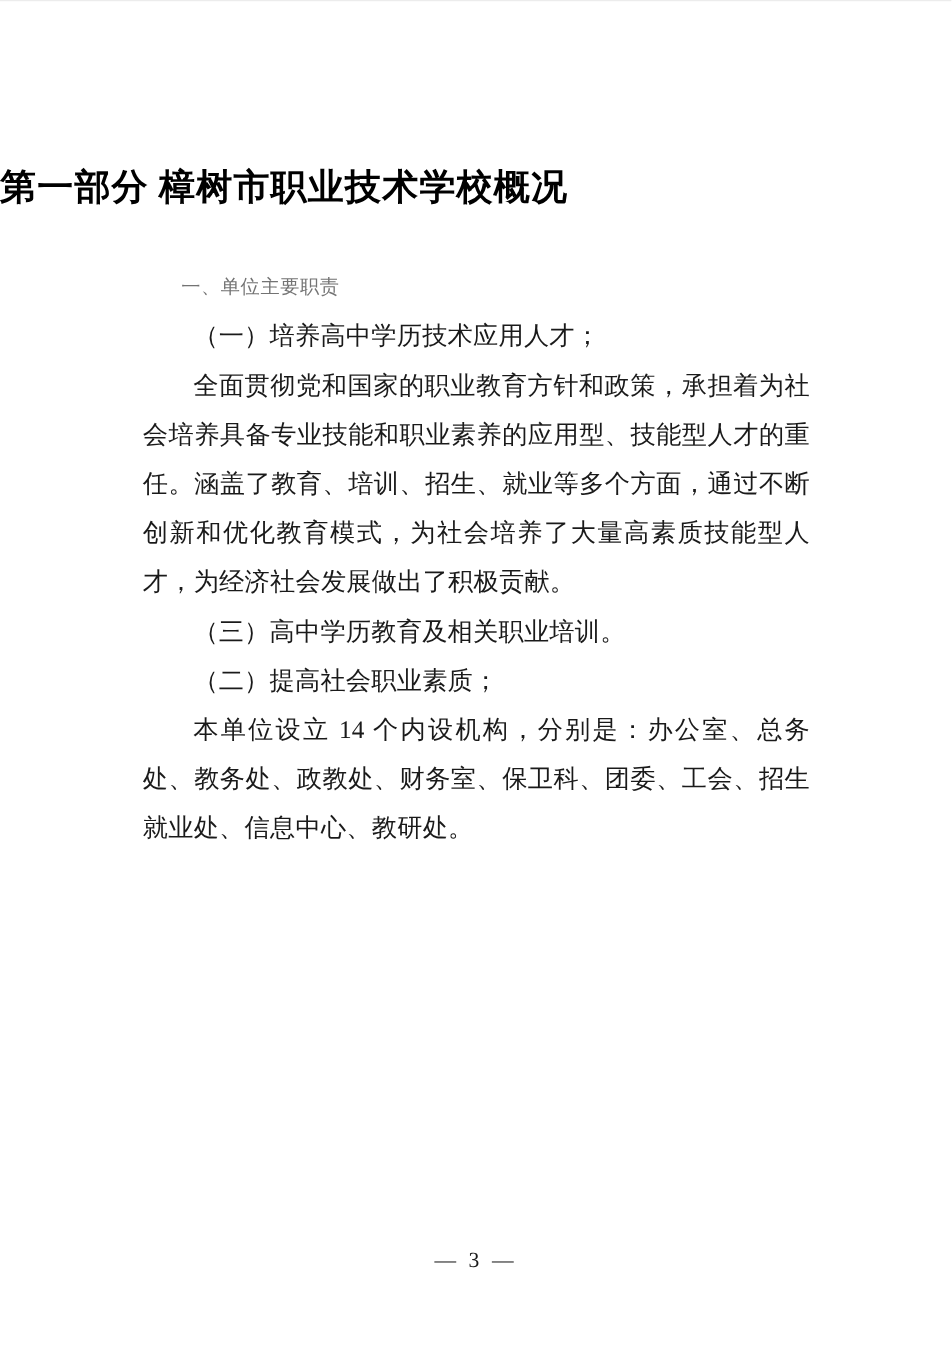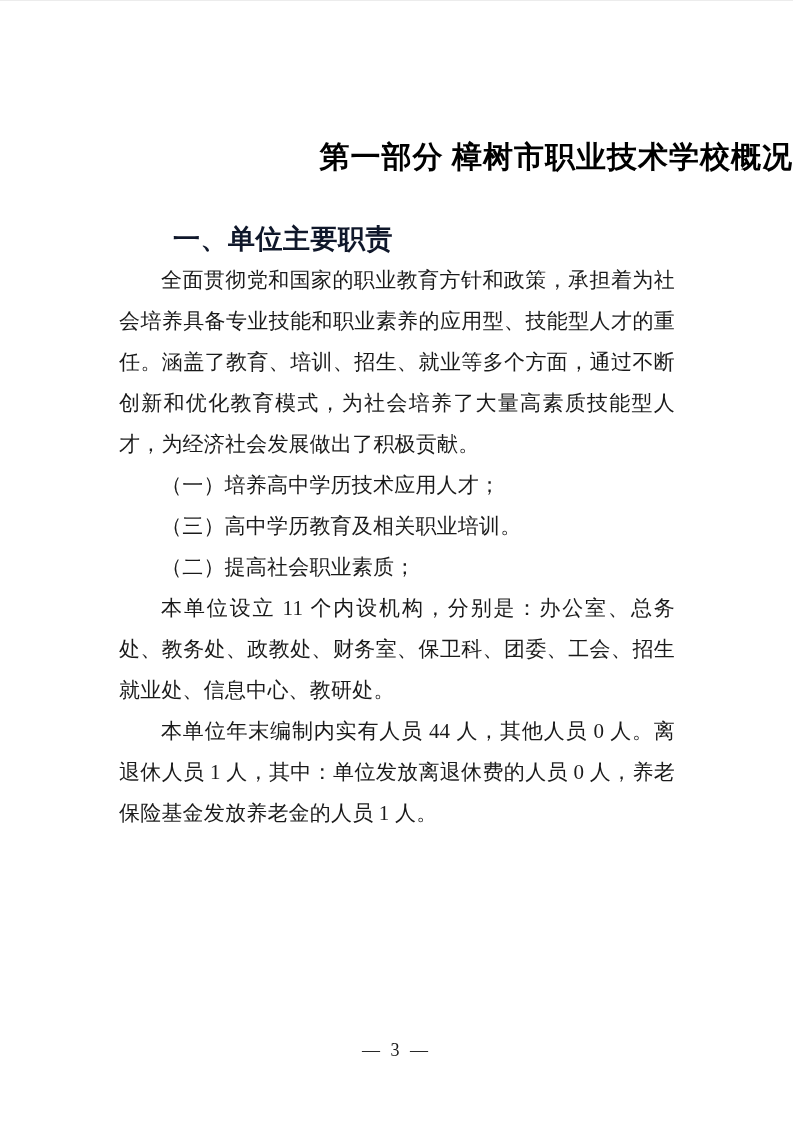--- a/index.html
+++ b/index.html
@@ -15,21 +15,21 @@
     overflow: hidden;
     border-top: 1px solid #ececec;
     color: #111111;
   }
   .doc-title {
     position: absolute;
     top: 134px;
     left: 0;
     right: 0;
     margin: 0;
-    text-align: right;
+    text-align: left;
     font-family: "Liberation Serif", "DejaVu Serif", serif;
     font-weight: 700;
     font-size: 30px;
     line-height: 44px;
     letter-spacing: 1px;
     color: #000000;
     white-space: nowrap;
   }
   .content {
     position: absolute;
@@ -37,26 +37,26 @@
     left: 119px;
     width: 556px;
     font-family: "Liberation Serif", "DejaVu Serif", serif;
     font-size: 21px;
     line-height: 41px;
     color: #1a1a1a;
   }
   .sec-heading {
     margin: 0;
     font-family: "Liberation Sans", "DejaVu Sans", sans-serif;
-    font-weight: 700;
-    font-size: 27px;
+    font-weight: 400;
+    font-size: 16px;
     line-height: 41px;
     text-indent: 2em;
     letter-spacing: 0.5px;
-    color: #0f172a;
+    color: #737373;
   }
   .para {
     margin: 0;
     text-indent: 2em;
     text-align: justify;
     letter-spacing: 0.2px;
   }
   .page-number {
     position: absolute;
     top: 1038px;
@@ -74,30 +74,29 @@
 <body>
 
 <div class="page">
 
   <h1 class="doc-title">第一部分 樟树市职业技术学校概况</h1>
 
   <div class="content">
 
     <h2 class="sec-heading">一、单位主要职责</h2>
 
+    <p class="para">（一）培养高中学历技术应用人才；</p>
+
     <p class="para">全面贯彻党和国家的职业教育方针和政策，承担着为社会培养具备专业技能和职业素养的应用型、技能型人才的重任。涵盖了教育、培训、招生、就业等多个方面，通过不断创新和优化教育模式，为社会培养了大量高素质技能型人才，为经济社会发展做出了积极贡献。</p>
-
-    <p class="para">（一）培养高中学历技术应用人才；</p>
 
     <p class="para">（三）高中学历教育及相关职业培训。</p>
 
     <p class="para">（二）提高社会职业素质；</p>
 
 
-    <p class="para">本单位设立 11 个内设机构，分别是：办公室、总务处、教务处、政教处、财务室、保卫科、团委、工会、招生就业处、信息中心、教研处。</p>
+    <p class="para">本单位设立 14 个内设机构，分别是：办公室、总务处、教务处、政教处、财务室、保卫科、团委、工会、招生就业处、信息中心、教研处。</p>
 
-    <p class="para">本单位年末编制内实有人员 44 人，其他人员 0 人。离退休人员 1 人，其中：单位发放离退休费的人员 0 人，养老保险基金发放养老金的人员 1 人。</p>
 
   </div>
 
   <div class="page-number">— 3 —</div>
 
 </div>
 
 </body></html>

